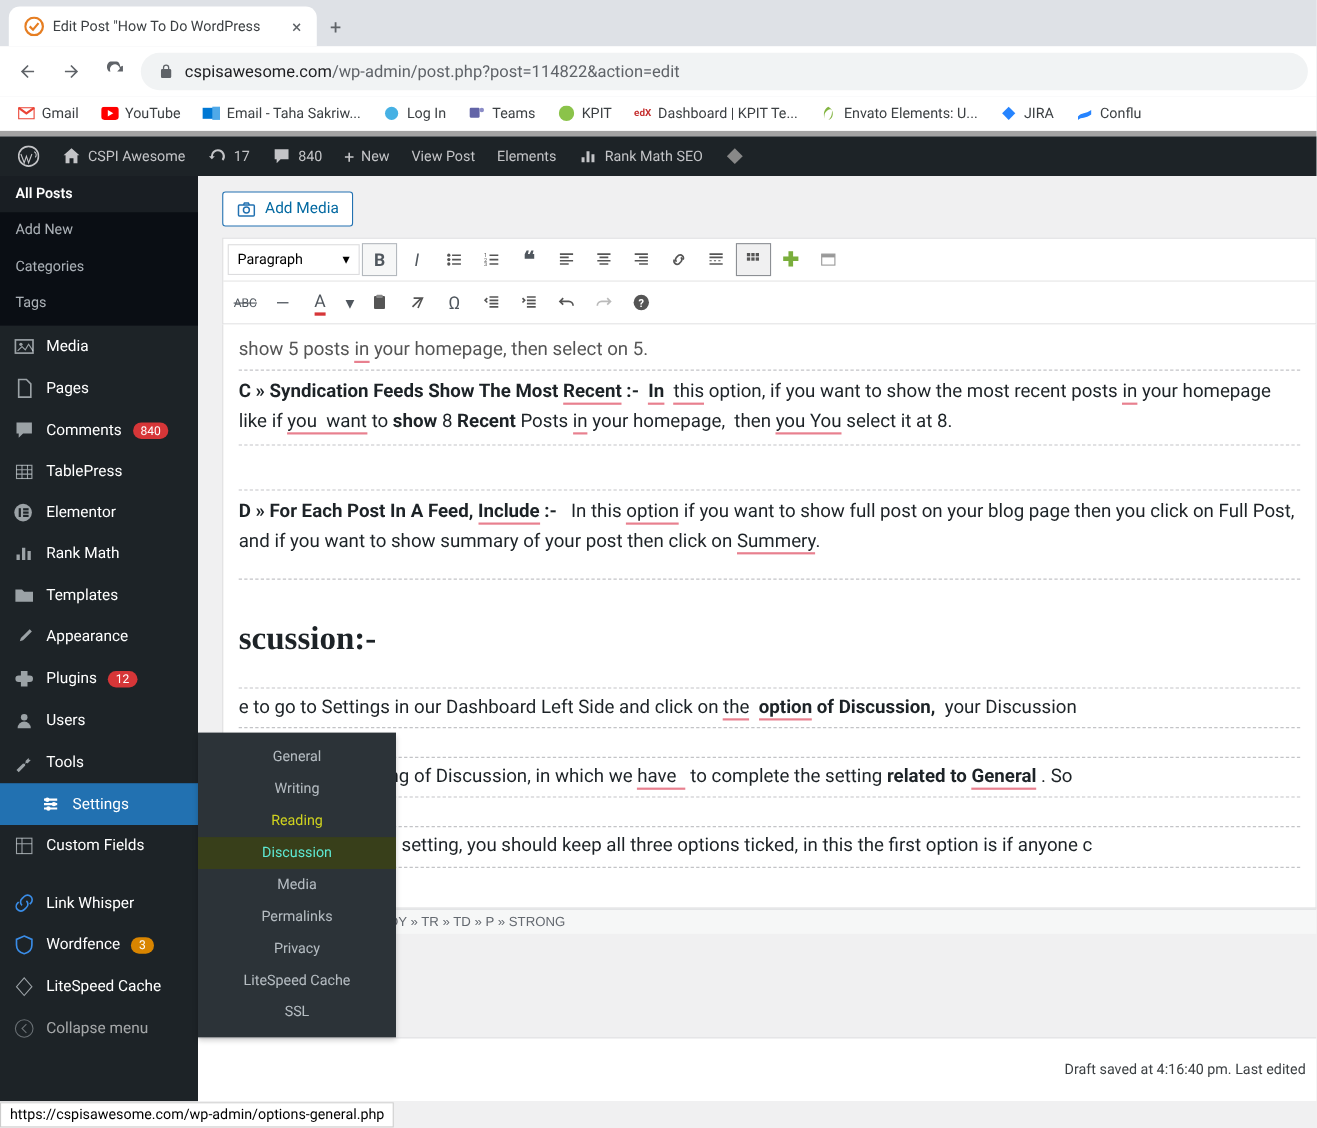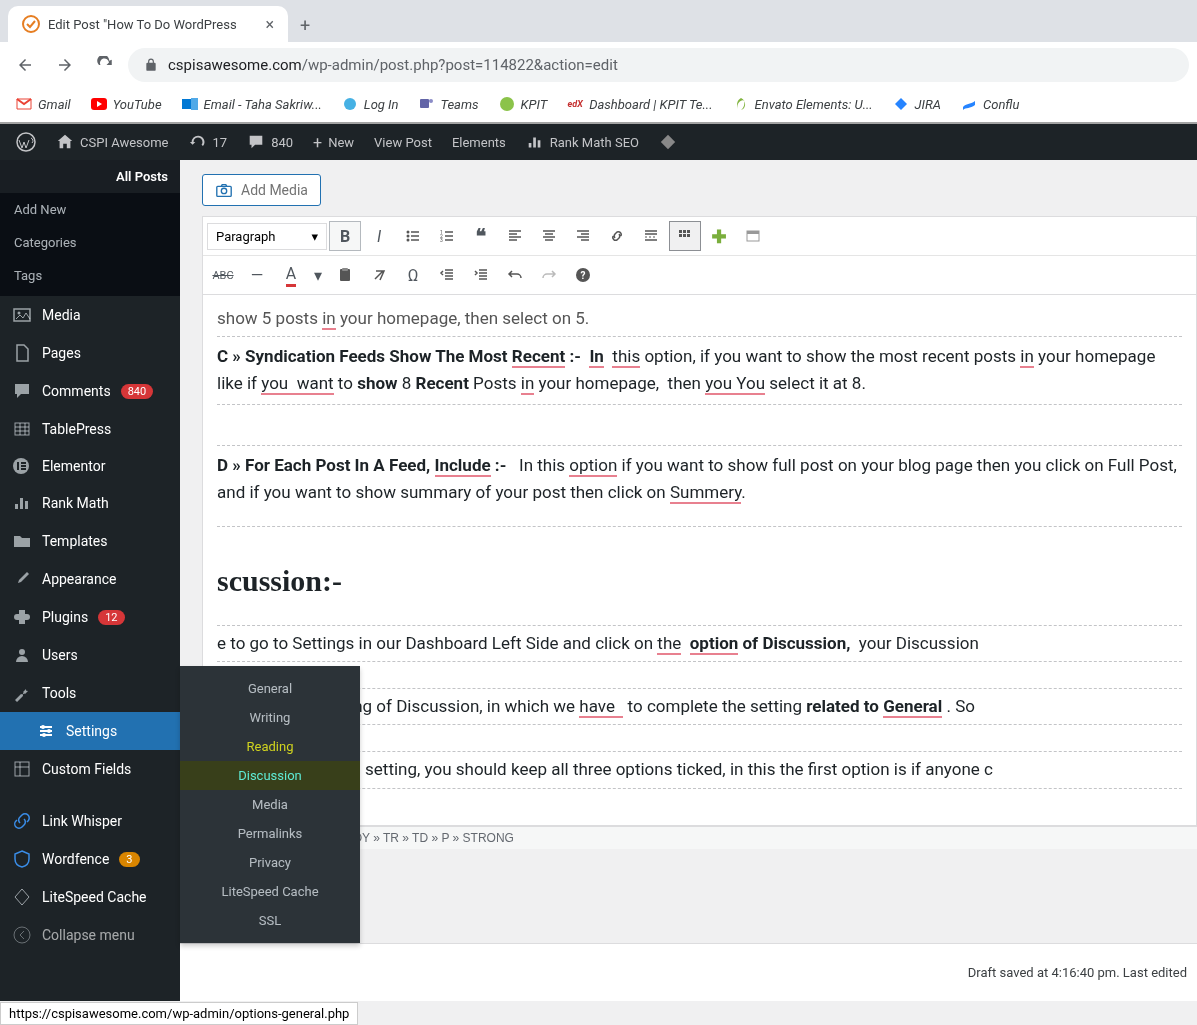--- a/index.html
+++ b/index.html
@@ -10,49 +10,49 @@
 .tab { background: #fff; border-radius: 10px 10px 0 0; padding: 8px 14px; display: flex; align-items: center; gap: 8px; font-size: 13px; color: #3c4043; width: 280px; height: 36px; }
 .tab-favicon { width: 18px; height: 18px; border-radius: 50%; display: flex; align-items: center; justify-content: center; }
 .tab-close { margin-left: auto; font-size: 16px; color: #5f6368; }
 .new-tab-btn { padding: 6px 12px; font-size: 18px; color: #5f6368; }
 
 .nav-bar { background: #fff; display: flex; align-items: center; padding: 6px 8px; gap: 6px; height: 46px; }
 .nav-icon { width: 34px; height: 34px; display: flex; align-items: center; justify-content: center; color: #5f6368; border-radius: 50%; }
 .url-bar { flex: 1; background: #f1f3f4; border-radius: 18px; padding: 8px 16px; display: flex; align-items: center; gap: 10px; font-size: 15px; color: #5f6368; }
 .url-host { color: #202124; }
 
-.bookmarks-bar { background: #fff; display: flex; align-items: flex-start; padding: 4px 8px; gap: 4px; height: 36px; border-bottom: 2px solid #a3a3a3; font-style: italic; }
+.bookmarks-bar { background: #fff; display: flex; align-items: flex-end; padding: 4px 8px; gap: 4px; height: 36px; border-bottom: 5px solid #a3a3a3; }
 .bookmark { display: flex; align-items: center; gap: 6px; padding: 4px 8px; font-size: 13px; color: #3c4043; border-radius: 4px; white-space: nowrap; }
 .bm-icon { width: 16px; height: 16px; display: flex; align-items: center; justify-content: center; }
 
 .wp-admin-bar { background: #1d2327; color: #c3c4c7; display: flex; align-items: center; height: 36px; padding: 0 6px; font-size: 13px; }
 .wp-admin-item { display: flex; align-items: center; gap: 6px; padding: 0 10px; height: 36px; cursor: pointer; }
 .ab-icon { font-size: 16px; }
 
 .wp-body { display: flex; height: calc(1025px - 42px - 46px - 36px - 36px - 24px); }
 
 .wp-sidebar { width: 180px; background: #1d2327; color: #c3c4c7; font-size: 14px; position: relative; }
 .wp-menu-item { display: flex; align-items: center; gap: 10px; padding: 9px 12px; cursor: pointer; font-size: 14px; color: #fff; }
 .wp-menu-item.sub { padding-left: 14px; font-size: 13px; color: rgba(240,246,252,0.7); }
-.wp-menu-item.sub.active { color: #fff; font-weight: 600; justify-content: flex-end; }
+.wp-menu-item.sub.active { color: #fff; font-weight: 600; }
 .wp-menu-item.open { background: #2271b1; color: #fff; padding-left: 36px; }
 .wp-menu-icon { width: 20px; font-size: 18px; text-align: center; color: rgba(240,246,252,0.6); }
 .wp-menu-item.open .wp-menu-icon { color: #fff; }
 .wp-count { background: #d63638; color: #fff; border-radius: 10px; padding: 1px 7px; font-size: 11px; }
 .wp-count.orange { background: #d98500; }
 .posts-section { background: #0a0e14; padding-bottom: 4px; }
 .posts-section .wp-menu-item:first-child { background: #191e23; }
 
 .settings-flyout { position: absolute; left: 180px; top: 506px; width: 180px; background: #2c3338; padding: 8px 0; z-index: 50; box-shadow: 0 3px 5px rgba(0,0,0,0.2); }
 .flyout-item { padding: 7px 14px; font-size: 13px; color: rgba(240,246,252,0.7); cursor: pointer; text-align: center; }
 .flyout-item.hover-state { color: #5eead4; background: #383f1a; }
 .flyout-item.highlight { color: #cfd21f; }
 
 .wp-content { flex: 1; background: #f0f0f1; padding: 14px 0 0 22px; overflow: hidden; position: relative; }
-.add-media-btn { display: inline-flex; align-items: center; gap: 8px; border: 1px solid #2271b1; color: #737373; background: #fff; padding: 6px 12px; border-radius: 3px; font-size: 14px; margin-bottom: 10px; }
+.add-media-btn { display: inline-flex; align-items: center; gap: 8px; border: 1px solid #2271b1; color: #0369a1; background: #fff; padding: 6px 12px; border-radius: 3px; font-size: 14px; margin-bottom: 10px; }
 
 .editor-toolbar { background: #fff; border: 1px solid #dcdcde; width: 100%; }
 .toolbar-row { display: flex; align-items: center; padding: 4px; gap: 2px; border-bottom: 1px solid #e5e5e5; }
 .toolbar-row:last-child { border-bottom: none; }
 .format-select { border: 1px solid #dcdcde; padding: 5px 8px; font-size: 13px; width: 120px; display: flex; align-items: center; justify-content: space-between; background: #fff; }
 .tb-btn { width: 32px; height: 30px; display: flex; align-items: center; justify-content: center; font-size: 16px; color: #50575e; border: 1px solid transparent; cursor: pointer; }
 .tb-btn.active { border: 1px solid #b4b9be; background: #f6f7f7; }
 .tb-btn.boxed { border: 1px solid #8c8f94; background: #f0f0f1; }
 
 .editor-body { background: #fff; border: 1px solid #dcdcde; border-top: none; padding: 10px 14px; font-family: Georgia, serif; font-size: 17px; line-height: 1.6; color: #1d2327; min-height: 500px; }

